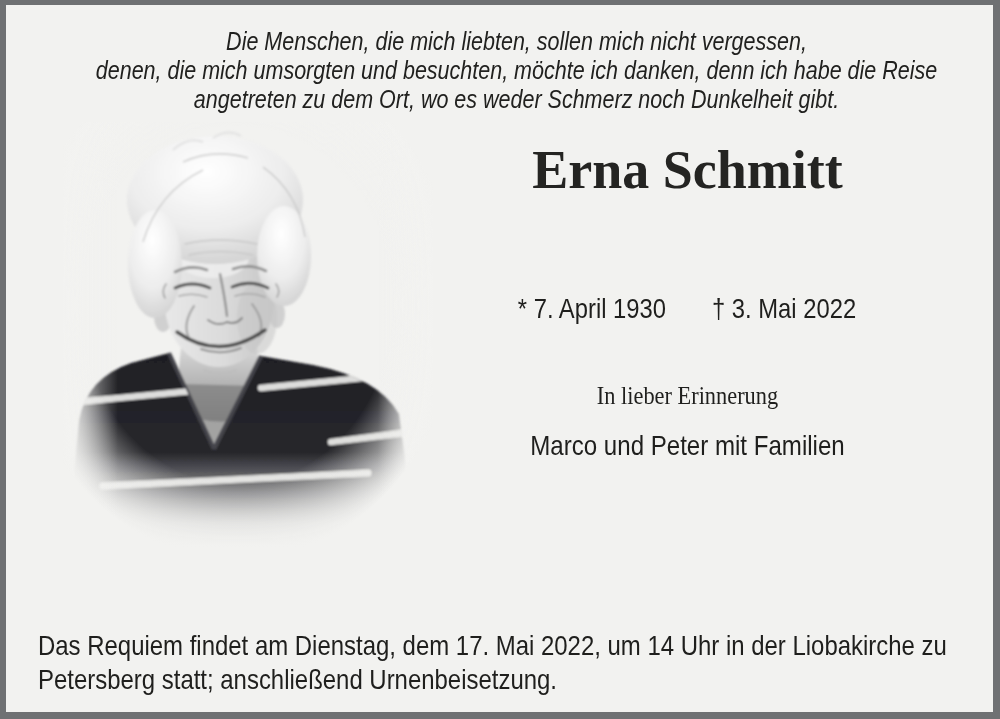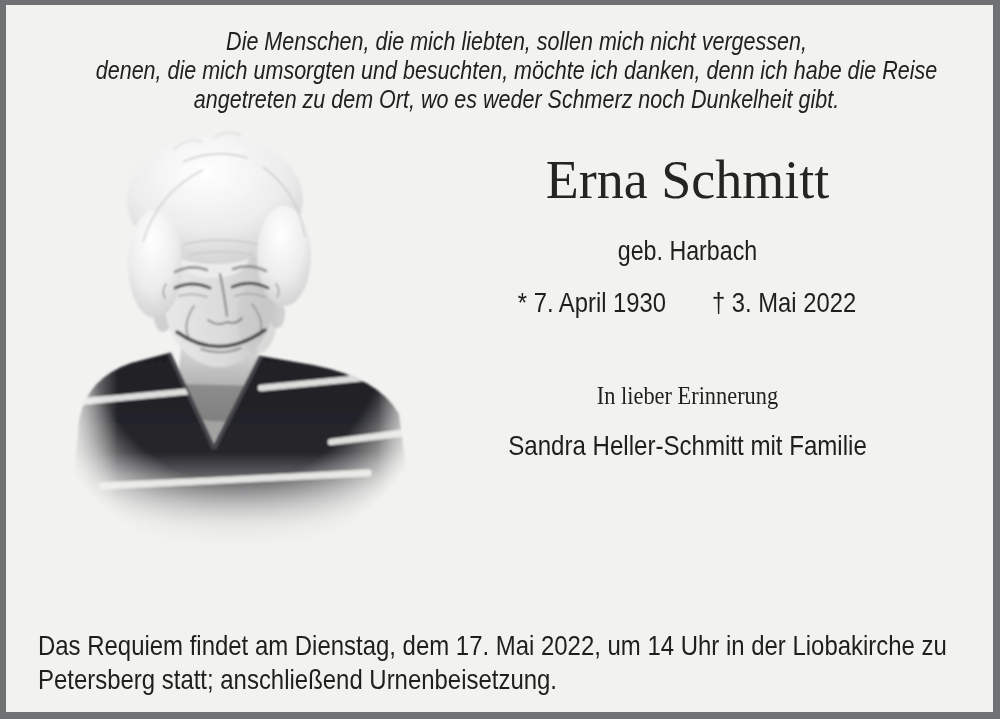--- a/index.html
+++ b/index.html
@@ -41,35 +41,35 @@
   }
   
   .announce {
     position: absolute;
     left: 429px; top: 0;
     width: 505px; height: 560px;
     text-align: center;
   }
   .announce > div { position: absolute; left: 0; width: 100%; }
   .deceased-name {
-    top: 146px;
+    top: 136px;
     font-family: "Liberation Serif", serif;
-    font-weight: 400;
+    font-weight: 700;
     font-size: 54px;
     line-height: 58px;
     color: #242422;
     white-space: nowrap;
   }
   .maiden-name {
     top: 231px;
     font-size: 27px;
     line-height: 30px;
   }
   .life-dates {
-    top: 282px;
+    top: 288px;
     font-size: 28px;
     line-height: 32px;
   }
   .dates-row {
     display: inline-flex;
     gap: 54px;
     transform: scaleX(0.85);
     transform-origin: 50% 50%;
     white-space: nowrap;
   }
@@ -226,35 +226,32 @@
 
         <rect x="0" y="0" width="370" height="425" fill="url(#vign)"></rect>
         <rect x="0" y="330" width="370" height="95" fill="url(#fadeB)"></rect>
         <rect x="0" y="0" width="55" height="425" fill="url(#fadeL)"></rect>
         <rect x="315" y="0" width="55" height="425" fill="url(#fadeR)"></rect>
       </svg>
     </div>
 
     <div class="announce">
       <div class="deceased-name">Erna Schmitt</div>
-      <div class="maiden-name">
-        <span class="cond">geb. Harbach</span>
-      </div>
       <div class="life-dates">
         <span class="dates-row">
           <span>* 7. April 1930</span>
           <span>† 3. Mai 2022</span>
         </span>
       </div>
       <div class="remembrance">
         <span class="cond">In lieber Erinnerung</span>
       </div>
       <div class="mourners">
         <div class="line">
-          <span class="cond">Sandra Heller-Schmitt mit Familie</span>
+          <span class="cond">Marco und Peter mit Familien</span>
         </div>
       </div>
     </div>
 
     <div class="funeral-notice">
       <span class="cond-l">Das Requiem findet am Dienstag, dem 17. Mai 2022, um 14 Uhr in der Liobakirche zu</span>
       <span class="cond-l">Petersberg statt; anschließend Urnenbeisetzung.</span>
     </div>
 
   </div>

